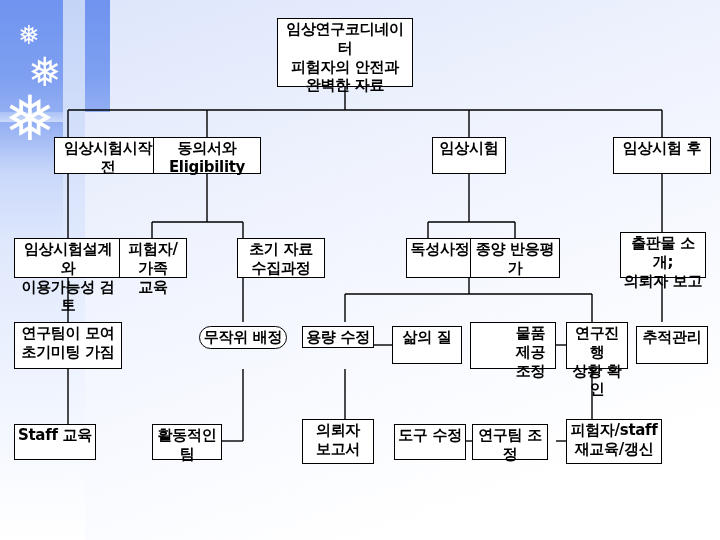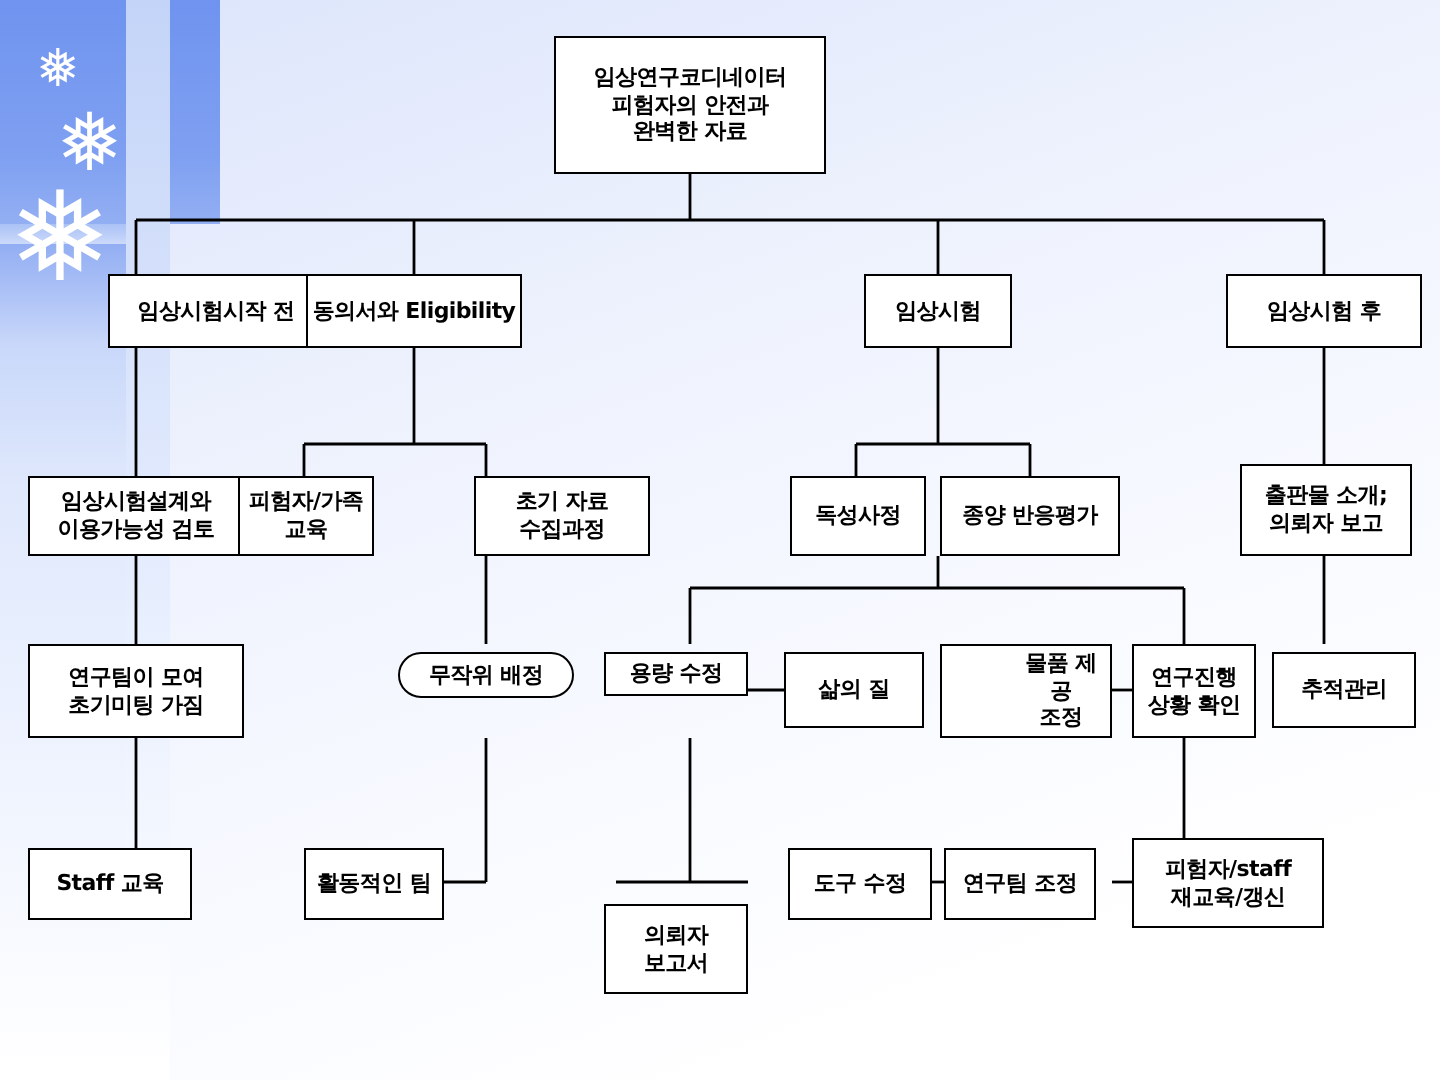--- a/index.html
+++ b/index.html
@@ -35,23 +35,23 @@
   .flake.f3{left:4px;top:88px;font-size:62px;}
 
   
   #wires{position:absolute;left:0;top:0;width:720px;height:540px;}
   #wires line, #wires polyline{stroke:#000000;stroke-width:1.4;fill:none;}
 
   
   .node{
     position:absolute;box-sizing:border-box;
     border:1.4px solid #000000;background:#ffffff;
-    display:flex;align-items:center;justify-content:center;text-align:center;
+    display:flex;justify-content:center;text-align:center;
     font-weight:bold;color:#000000;letter-spacing:-0.3px;
-    font-size:11px;line-height:1.25;padding:1px 2px;
+    font-size:15px;line-height:1.25;padding:1px 2px;
   }
   .node span{display:block;white-space:pre-line;}
 </style>
 </head>
 <body>
 
 <div id="slide">
 
   <div class="band-left"></div>
   <div class="band-top-strip"></div>
@@ -135,21 +135,21 @@
 이용가능성 검토</span>
   </div>
   <div class="node" style="left:119px;top:238px;width:68px;height:40px;">
     <span>피험자/가족
 교육</span>
   </div>
   <div class="node" style="left:199px;top:238px;width:88px;height:40px;margin-left:38px;">
     <span>초기 자료
 수집과정</span>
   </div>
-  <div class="node" style="left:395px;top:238px;width:68px;height:40px;">
+  <div class="node" style="left:406px;top:238px;width:68px;height:40px;">
     <span>독성사정</span>
   </div>
   <div class="node" style="left:470px;top:238px;width:90px;height:40px;">
     <span>종양 반응평가</span>
   </div>
   <div class="node" style="left:620px;top:232px;width:86px;height:46px;">
     <span>출판물 소개;
 의뢰자 보고</span>
   </div>
 
@@ -177,21 +177,21 @@
   <div class="node" style="left:14px;top:424px;width:82px;height:36px;">
     <span>Staff 교육</span>
   </div>
 
   <div class="node" style="left:636px;top:326px;width:72px;height:38px;">
     <span>추적관리</span>
   </div>
   <div class="node" style="left:152px;top:424px;width:70px;height:36px;">
     <span>활동적인 팀</span>
   </div>
-  <div class="node" style="left:302px;top:419px;width:72px;height:45px;margin-top:33px;">
+  <div class="node" style="left:302px;top:419px;width:72px;height:45px;">
     <span>의뢰자
 보고서</span>
   </div>
   <div class="node" style="left:394px;top:424px;width:72px;height:36px;">
     <span>도구 수정</span>
   </div>
   <div class="node" style="left:472px;top:424px;width:76px;height:36px;">
     <span>연구팀 조정</span>
   </div>
   <div class="node" style="left:566px;top:419px;width:96px;height:45px;">

